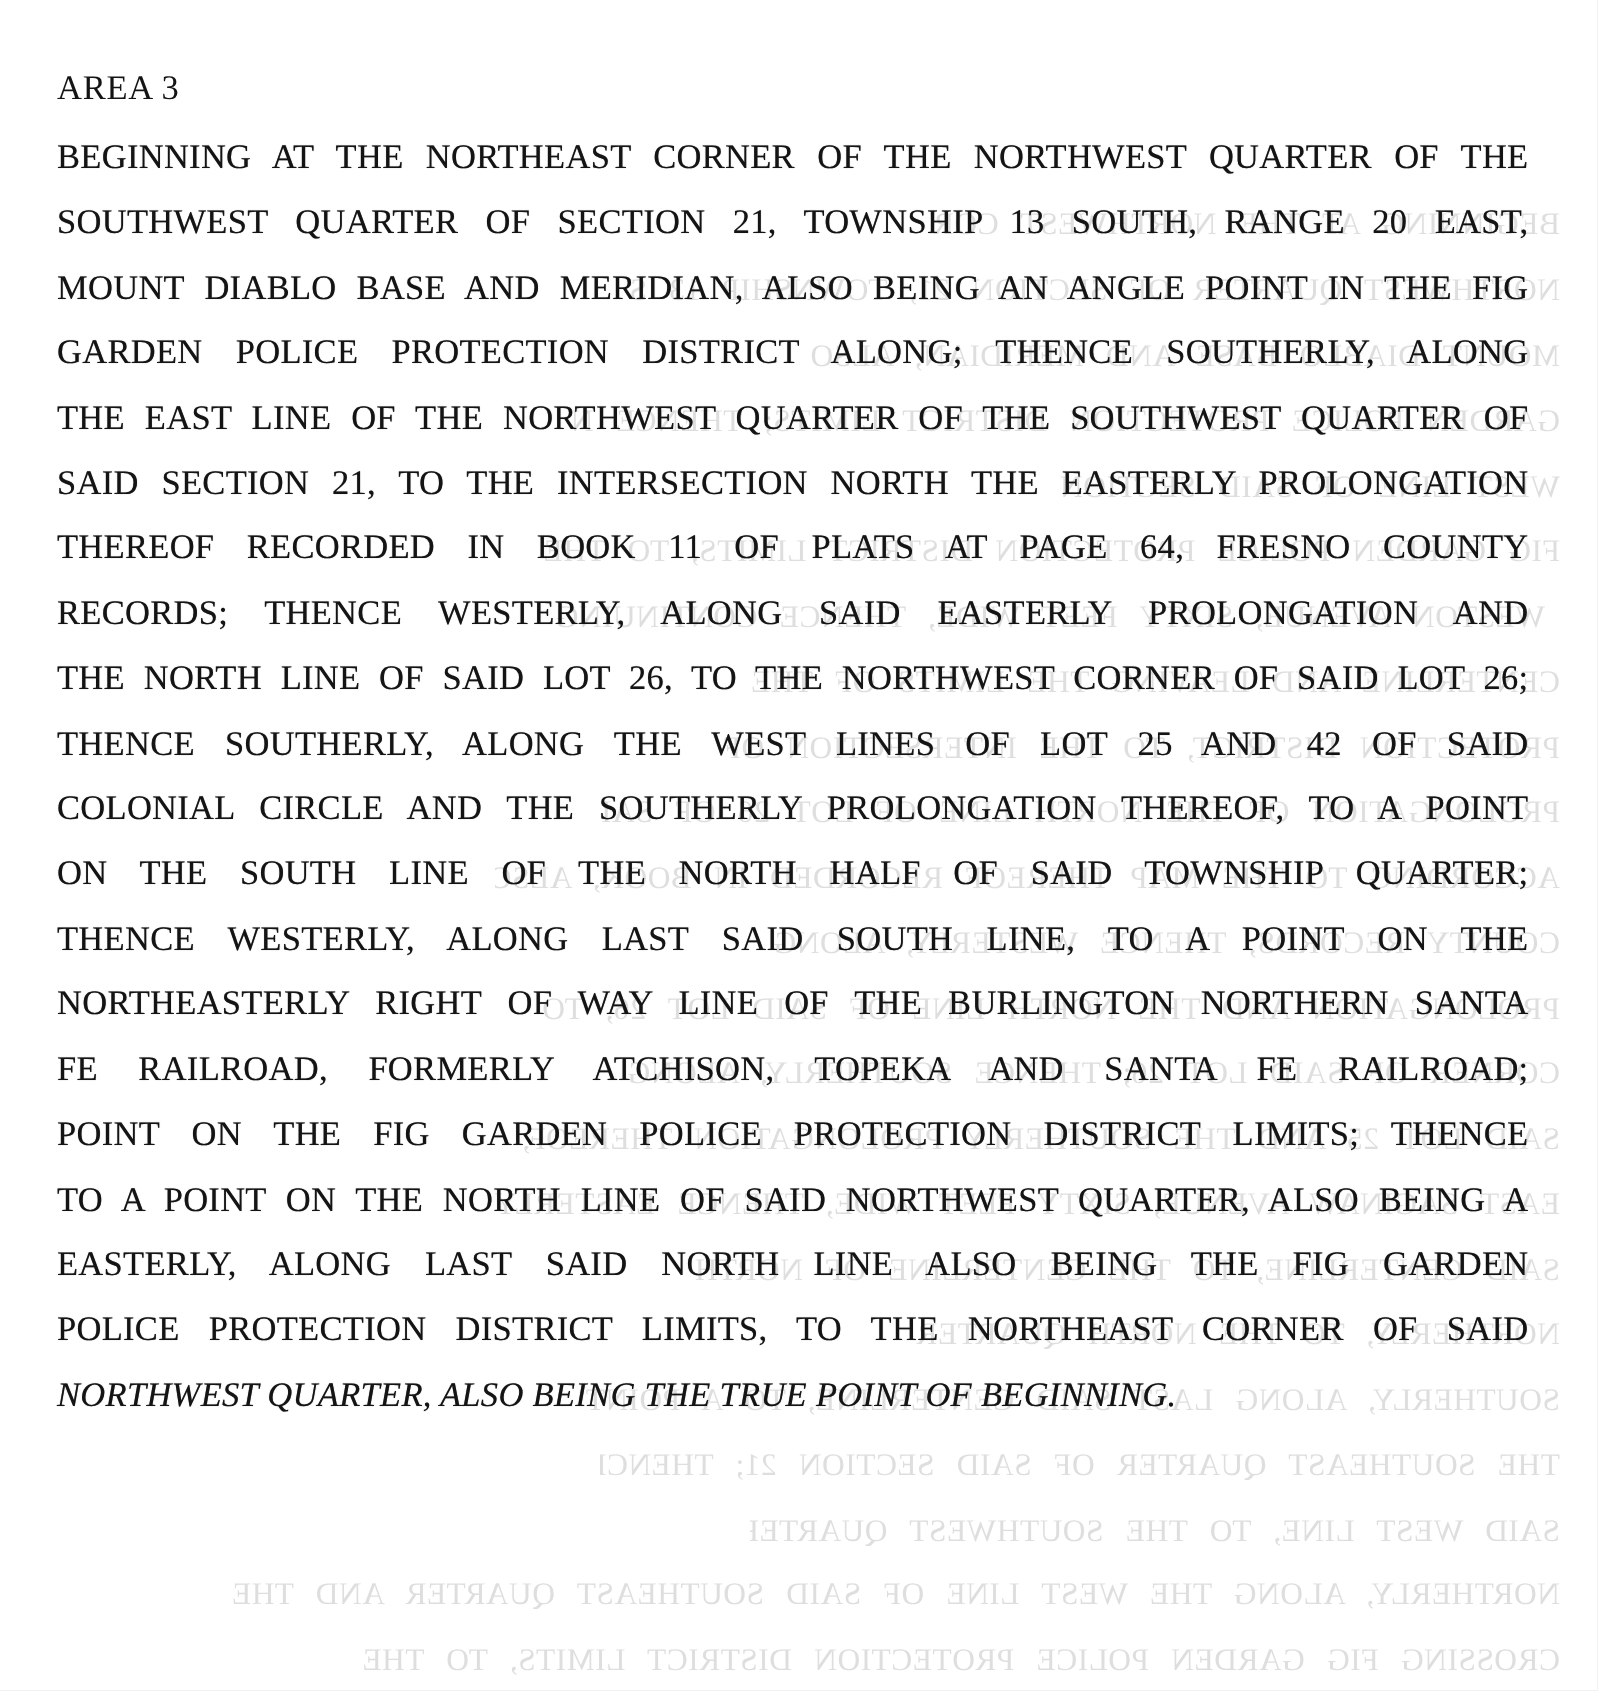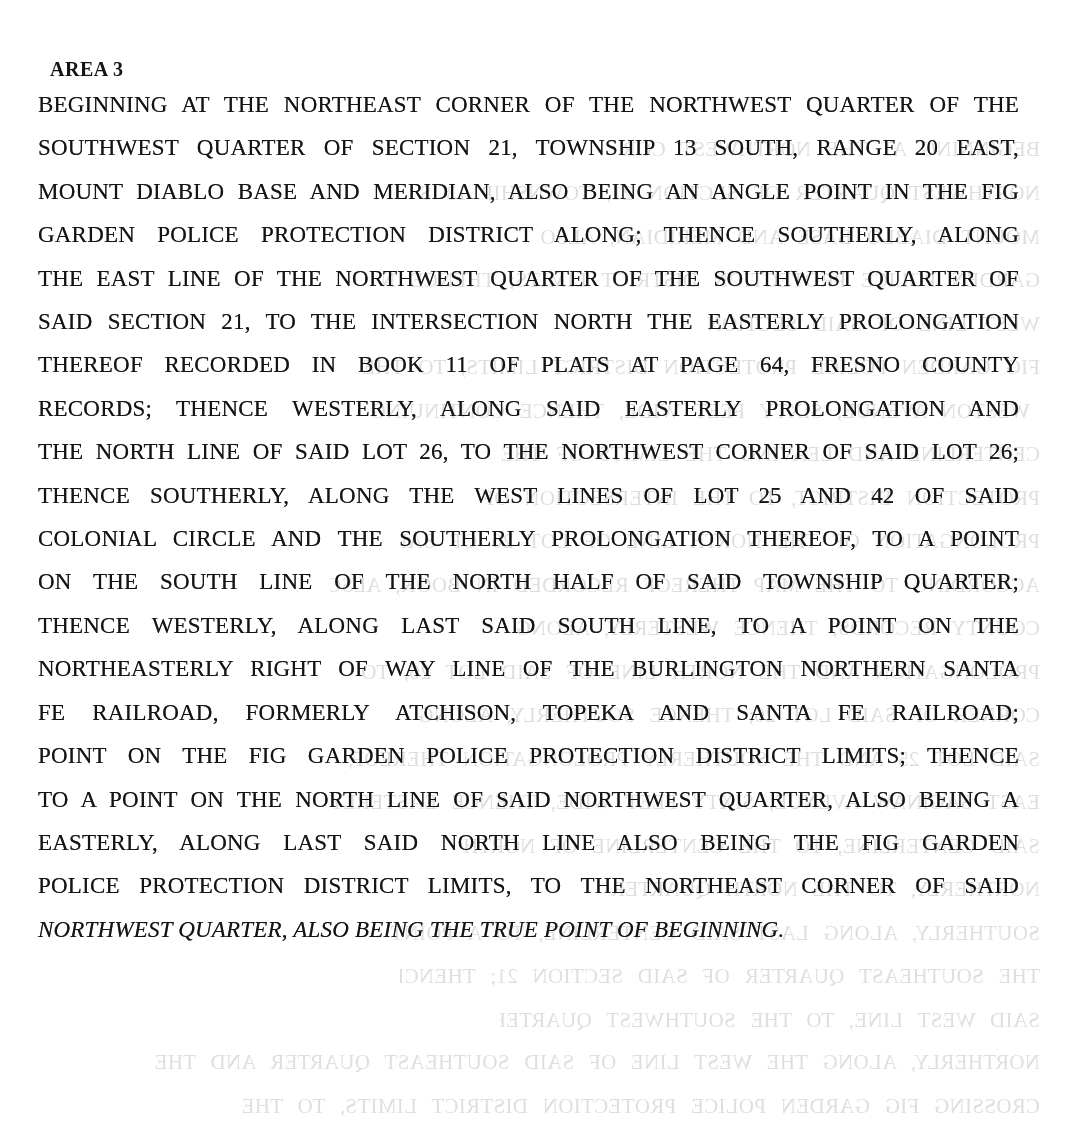--- a/index.html
+++ b/index.html
@@ -12,23 +12,23 @@
     width: 1065px;
     height: 1127px;
     background: var(--page-bg, #ffffff);
     overflow: hidden;
     font-family: "Liberation Serif", "DejaVu Serif", serif;
   }
   .heading {
     position: absolute;
     left: 38px;
     top: 46px;
-    margin: 12px;
-    font-size: 20px;
-    font-weight: 700;
+    margin: 0;
+    font-size: 23px;
+    font-weight: 400;
     letter-spacing: 0.5px;
     color: var(--ink, #141414);
     white-space: nowrap;
   }
   .body-text {
     position: absolute;
     left: 38px;
     top: 83px;
     width: 981px;
     font-size: 23px;

